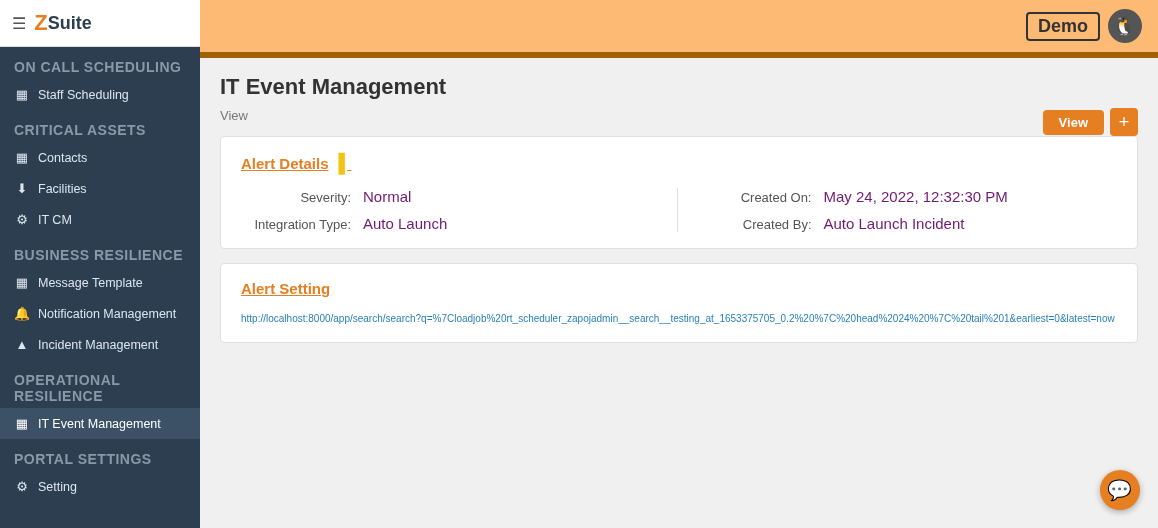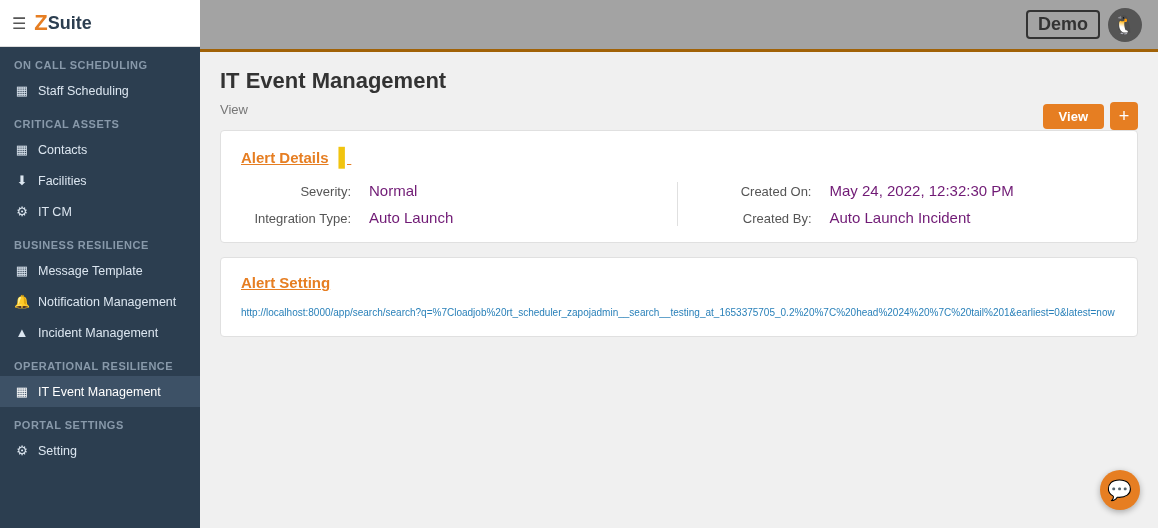--- a/index.html
+++ b/index.html
@@ -38,21 +38,21 @@
     }
     .sidebar-logo .z-letter {
       color: #e67e22;
       font-size: 22px;
       font-weight: 900;
     }
     .sidebar-logo .suite-text {
       color: #2c3e50;
     }
     .sidebar-section-label {
-      font-size: 11px;
+      font-size: 14px;
       font-weight: bold;
       color: #8899aa;
       padding: 12px 14px 4px 14px;
       letter-spacing: 0.5px;
       text-transform: uppercase;
     }
     .sidebar-item {
       display: flex;
       align-items: center;
       padding: 8px 14px;
@@ -76,27 +76,27 @@
     .main-content {
       flex: 1;
       display: flex;
       flex-direction: column;
       background: #f0f0f0;
       overflow: hidden;
     }
 
     
     .topbar {
-      background: #a3a3a3;
+      background: #fdba74;
       display: flex;
       align-items: center;
       justify-content: space-between;
       padding: 6px 16px;
-      border-bottom: 3px solid #a16207;
-      height: 52px;
+      border-bottom: 6px solid #a16207;
+      height: 58px;
     }
     .topbar-right {
       display: flex;
       align-items: center;
       gap: 8px;
     }
     .demo-badge {
       font-family: 'Comic Sans MS', cursive, sans-serif;
       font-size: 18px;
       font-weight: bold;
@@ -201,21 +201,21 @@
     .alert-details-col:first-child {
       border-right: 1px solid #e0e0e0;
       padding-right: 20px;
     }
     .alert-details-col:last-child {
       padding-left: 24px;
     }
     .detail-row {
       display: flex;
       align-items: baseline;
-      gap: 18px;
+      gap: 12px;
     }
     .detail-label {
       color: #555;
       font-size: 13px;
       min-width: 110px;
       text-align: right;
     }
     .detail-value {
       color: #701a75;
       font-size: 15px;

